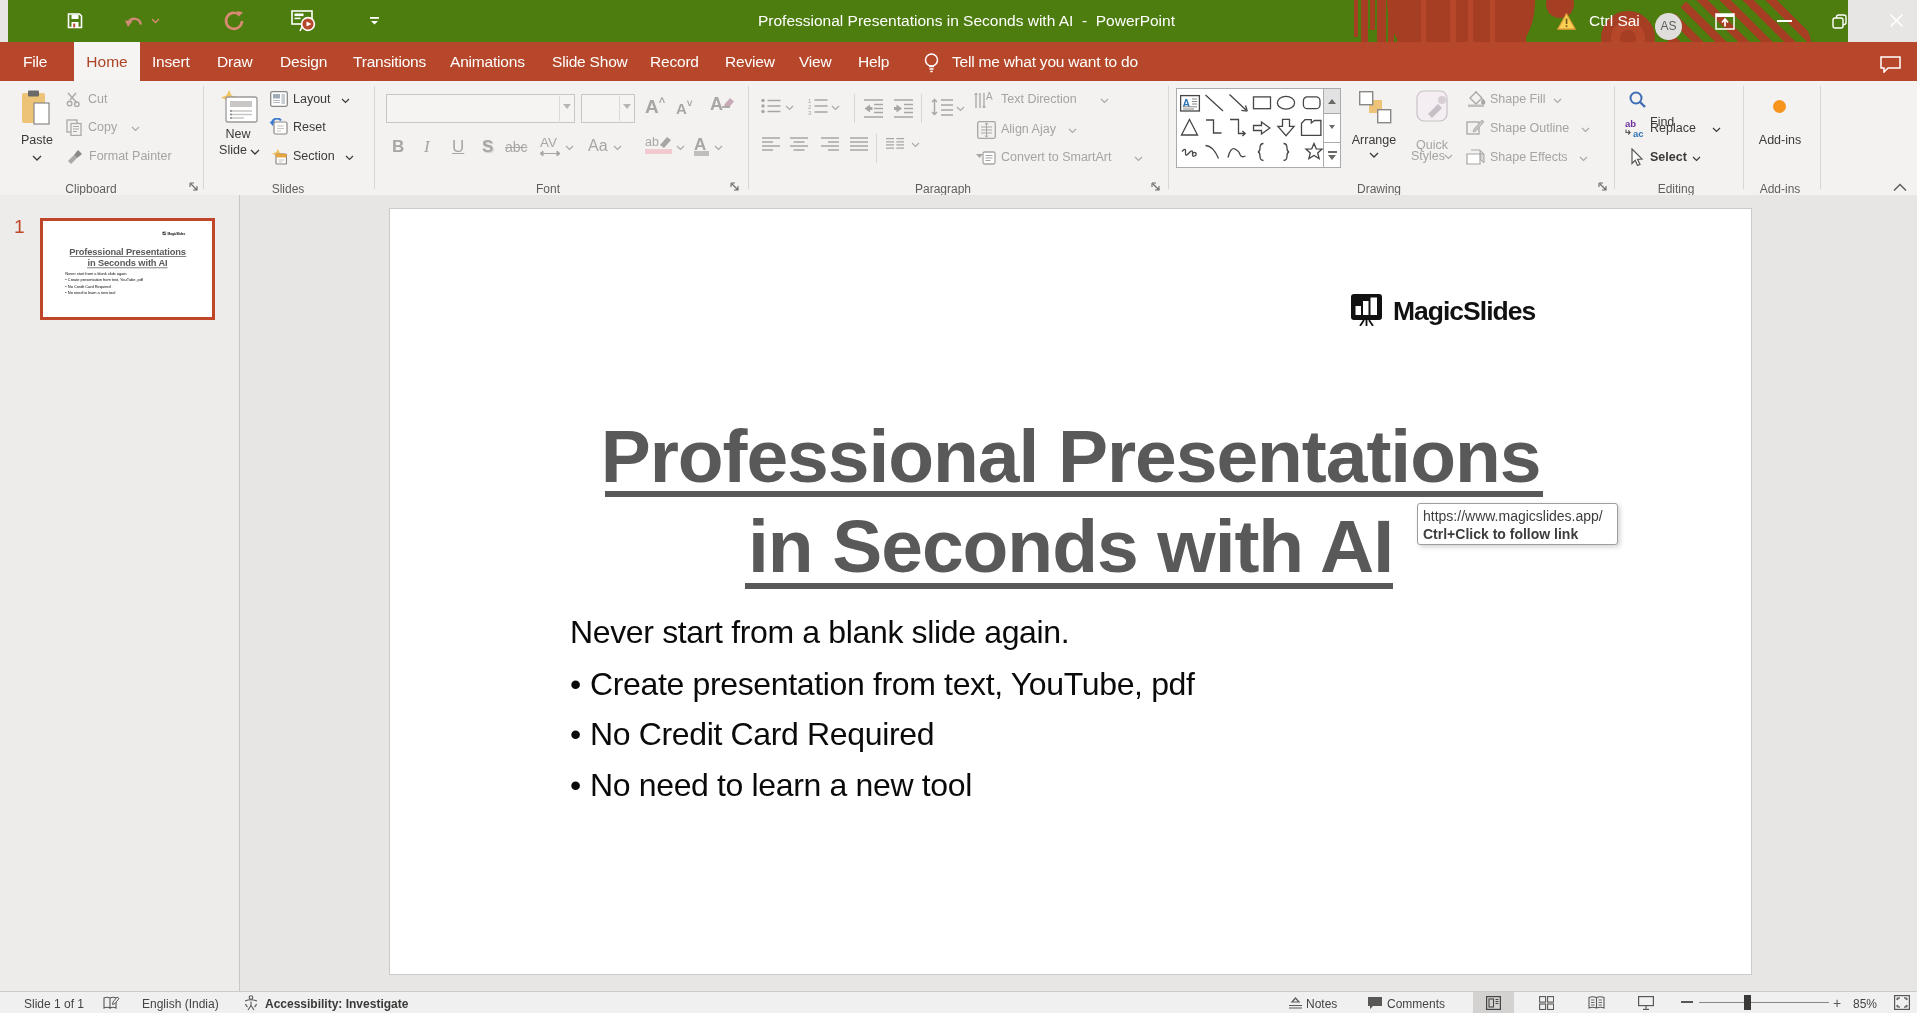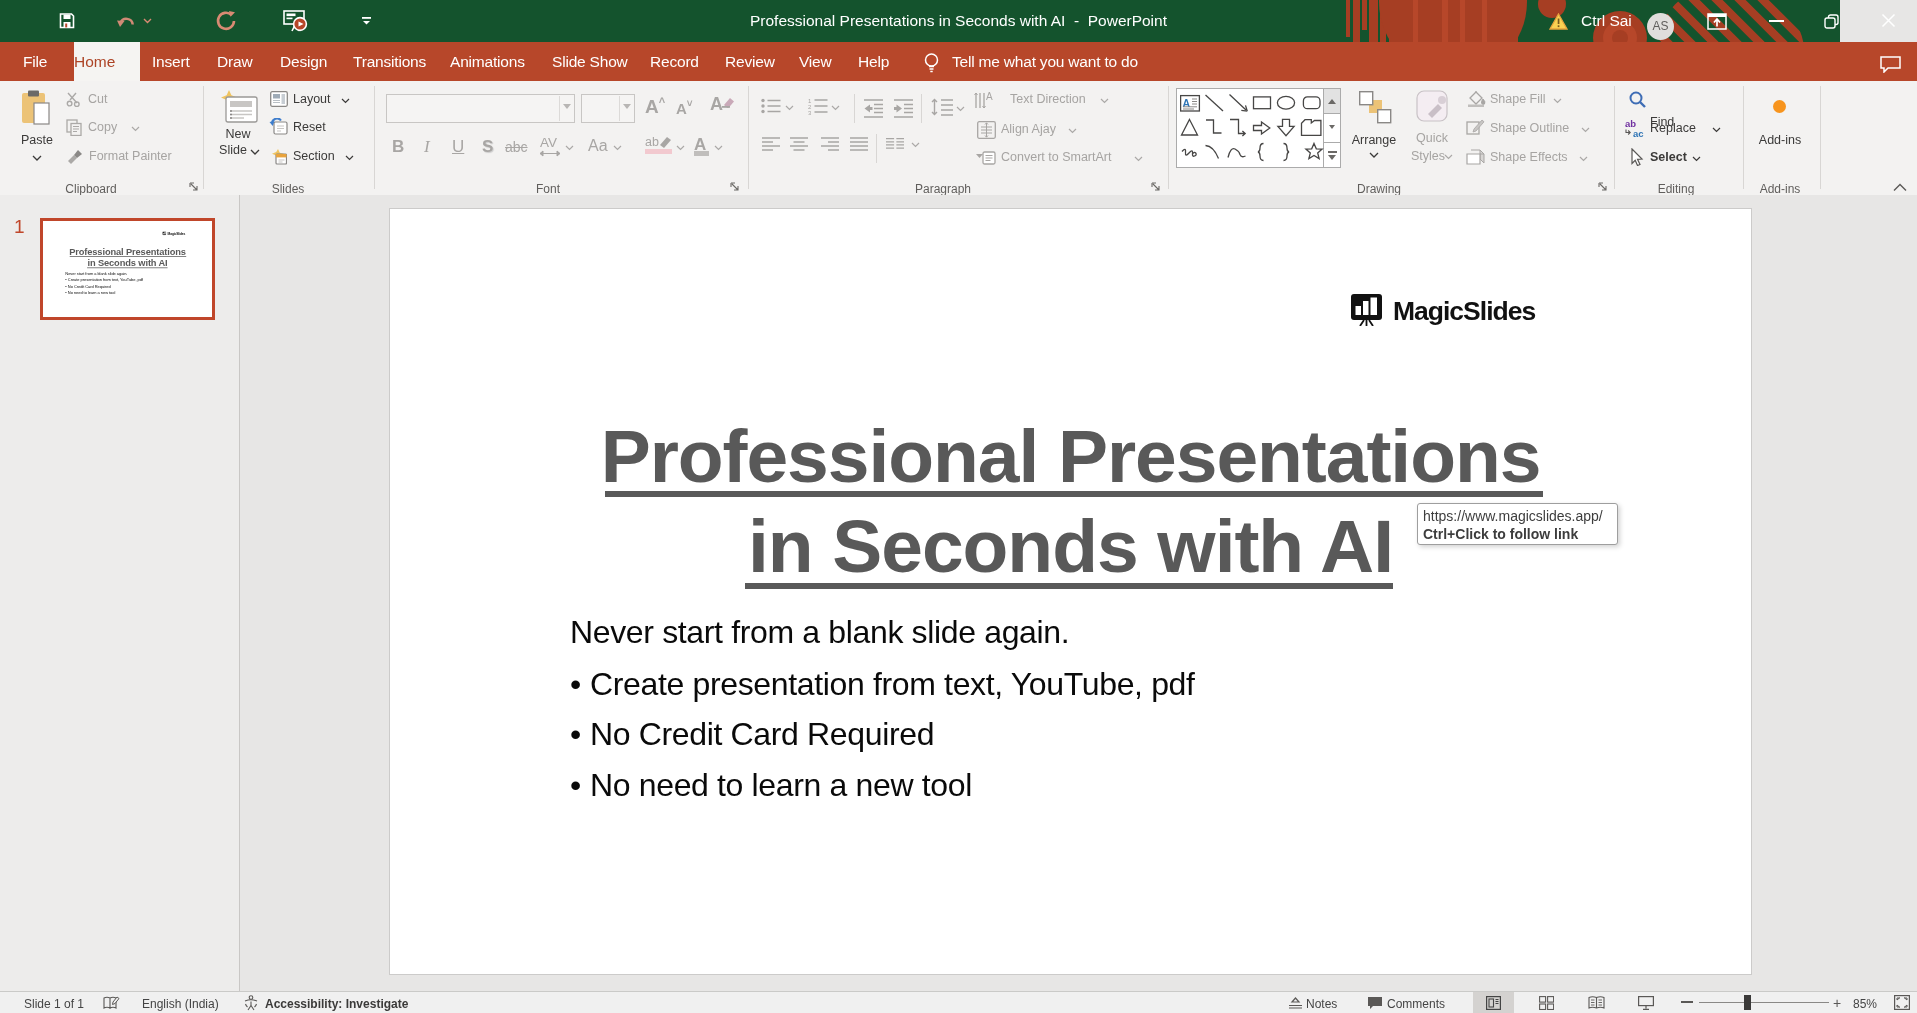--- a/index.html
+++ b/index.html
@@ -1,24 +1,24 @@
 <!DOCTYPE html>
 <html><head>
 <meta charset="utf-8">
 <style>
   * { margin:0; padding:0; box-sizing:border-box; }
   html,body { width:1917px; height:1013px; overflow:hidden; }
   body { font-family:"Liberation Sans", sans-serif; position:relative; background:#E7E6E5; }
   .abs { position:absolute; }
 
   
-  #titlebar { left:0; top:0; width:1840px; height:42px; background:#14532d; }
+  #titlebar { left:8px; top:0; width:1840px; height:42px; background:#4d7c0f; }
   #tabrow { left:0; top:42px; width:1917px; height:39px; background:#B7472A; }
   .tab { position:absolute; top:0; height:39px; line-height:39px; color:#fff; font-size:15.5px; letter-spacing:-0.2px; }
-  #hometab { position:absolute; left:74px; top:0; width:66px; height:39px; background:#F5F4F2; color:#AD4426; font-size:15.5px; line-height:39px; }
+  #hometab { position:absolute; left:74px; top:0; width:66px; height:39px; background:#F5F4F2; color:#AD4426; font-size:15.5px; text-align:center; line-height:39px; }
 
   
   #ribbon { left:0; top:81px; width:1917px; height:114px; background:#F3F2F1; }
   .glabel { position:absolute; top:101px; font-size:12px; color:#605E5C; white-space:nowrap; transform:translateX(-50%); }
   .gdiv { position:absolute; top:5px; width:1px; height:103px; background:#D8D6D4; }
   .launcher { position:absolute; top:100px; width:12px; height:12px; }
   .rtext { font-size:12.5px; color:#3B3A39; white-space:nowrap; }
   .rtext.dis { color:#A6A4A2; }
 
   
@@ -326,21 +326,21 @@
       <path d="M0,1 h9 M0,4.5 h9 M0,8 h9 M0,11.5 h9 M11.5,1 h8.5 M11.5,4.5 h8.5 M11.5,8 h8.5 M11.5,11.5 h8.5" stroke="#A8A6A4" stroke-width="1.3"></path>
     </svg>
   <svg class="abs" style="left:911px;top:61px;width:9px;height:6px" viewBox="0 0 9 6">
       <path d="M1,1 L4.5,4.5 L8,1" stroke="#ABA9A7" stroke-width="1.2" fill="none"></path>
     </svg>
   <svg class="abs" style="left:974px;top:10px;width:20px;height:19px" viewBox="0 0 20 19">
     <path d="M2,2 v15 M6,2 v15 M10,2 v15" stroke="#A8A6A4" stroke-width="1.3"></path>
     <text x="12" y="9" font-size="10" fill="#A8A6A4" font-family="Liberation Sans">A</text>
     <path d="M0.5,4 l1.5,-2 l1.5,2 M8.5,15 l1.5,2 l1.5,-2" stroke="#A8A6A4" stroke-width="1" fill="none"></path>
   </svg>
-  <div class="abs rtext dis" style="left:1001px;top:11px;margin-left:9px;">Text Direction</div>
+  <div class="abs rtext dis" style="left:1001px;top:11px;">Text Direction</div>
   <svg class="abs" style="left:1100px;top:17px;width:9px;height:6px" viewBox="0 0 9 6">
       <path d="M1,1 L4.5,4.5 L8,1" stroke="#ABA9A7" stroke-width="1.2" fill="none"></path>
     </svg>
   <svg class="abs" style="left:977px;top:40px;width:19px;height:18px" viewBox="0 0 19 18">
     <rect x="0.7" y="0.7" width="17.6" height="16.6" rx="1.5" fill="none" stroke="#A8A6A4" stroke-width="1.3"></rect>
     <path d="M4,6 h11 M4,9 h11 M4,12 h11" stroke="#A8A6A4" stroke-width="1.2"></path>
     <path d="M9.5,2 v14 M8,3.5 l1.5,-1.7 l1.5,1.7 M8,14.5 l1.5,1.7 l1.5,-1.7" stroke="#A8A6A4" stroke-width="1" fill="none"></path>
   </svg>
   <div class="abs rtext dis" style="left:1001px;top:41px;">Align Ajay</div>
   <svg class="abs" style="left:1068px;top:47px;width:9px;height:6px" viewBox="0 0 9 6">
@@ -404,21 +404,21 @@
   </svg>
   <div class="abs rtext" style="left:1374px;top:52px;transform:translateX(-50%)">Arrange</div>
   <svg class="abs" style="left:1369px;top:71px;width:10px;height:6px" viewBox="0 0 10 6">
       <path d="M1,1 L5,5 L9,1" stroke="#3B3A39" stroke-width="1.3" fill="none"></path>
     </svg>
   <svg class="abs" style="left:1414px;top:7px;width:38px;height:38px" viewBox="0 0 38 38">
     <rect x="3" y="3" width="30" height="30" rx="7" fill="#F4EDF2" stroke="#C8C2C6" stroke-width="1.2"></rect>
     <path d="M14,26 l10,-10 l4,4 l-10,10 z" fill="#C9BFC7"></path>
     <circle cx="28" cy="12" r="4" fill="#D8CFD6"></circle>
   </svg>
-  <div class="abs rtext dis" style="left:1432px;top:50px;transform:translateX(-50%)">Quick</div>
+  <div class="abs rtext dis" style="left:1432px;top:57px;transform:translateX(-50%)">Quick</div>
   <div class="abs rtext dis" style="left:1428px;top:68px;transform:translateX(-50%)">Styles</div>
   <svg class="abs" style="left:1444px;top:73px;width:9px;height:6px" viewBox="0 0 9 6">
       <path d="M1,1 L4.5,4.5 L8,1" stroke="#ABA9A7" stroke-width="1.2" fill="none"></path>
     </svg>
   <svg class="abs" style="left:1468px;top:10px;width:18px;height:16px" viewBox="0 0 18 16">
     <path d="M8,1 l6,6 l-6,6 l-6,-6 z" fill="none" stroke="#A8A6A4" stroke-width="1.3"></path>
     <path d="M8,1 v-1 M15,8 q3,3 1.5,5 q-2,1.5 -3,-1 q0,-2.5 1.5,-4" fill="#A8A6A4" stroke="#A8A6A4" stroke-width="1"></path>
     <rect x="0" y="13.5" width="16" height="2.5" fill="#C0BEBC"></rect>
   </svg>
   <div class="abs rtext dis" style="left:1490px;top:11px;">Shape Fill</div>

